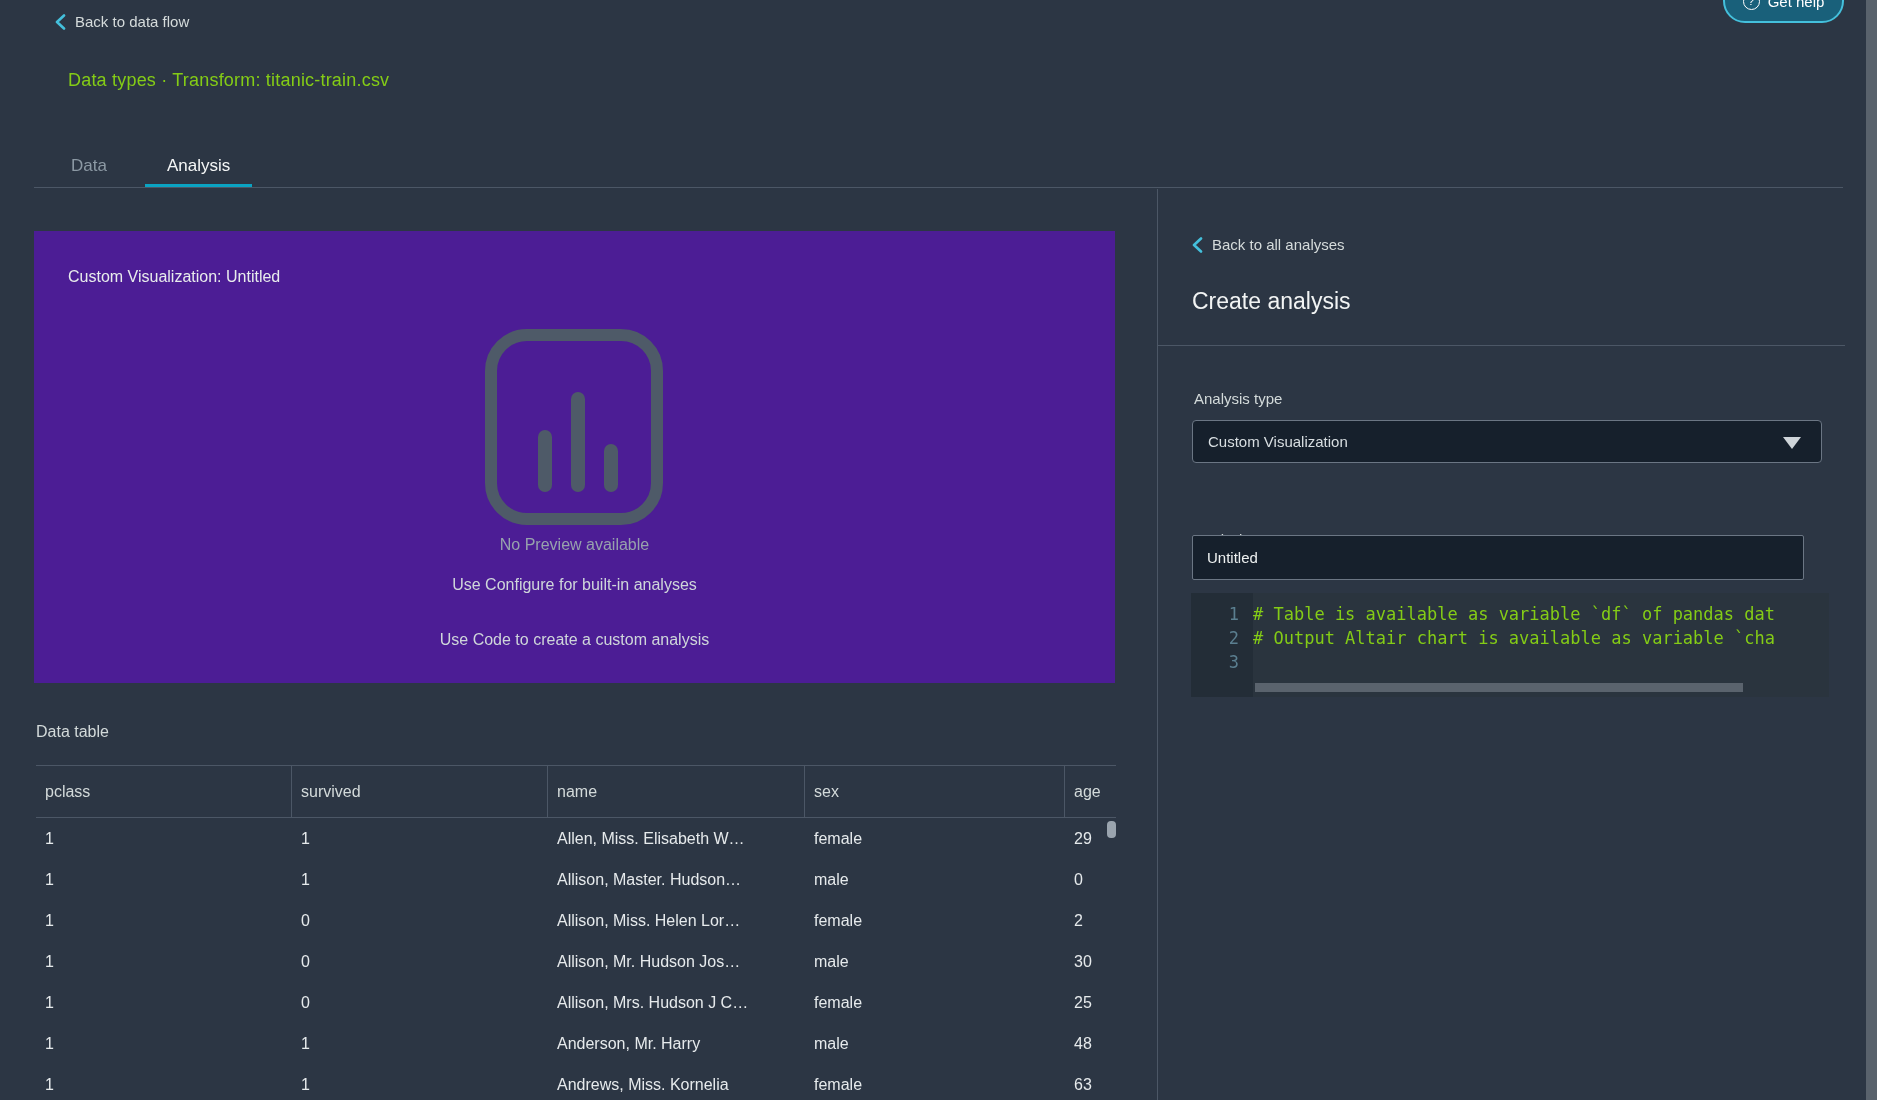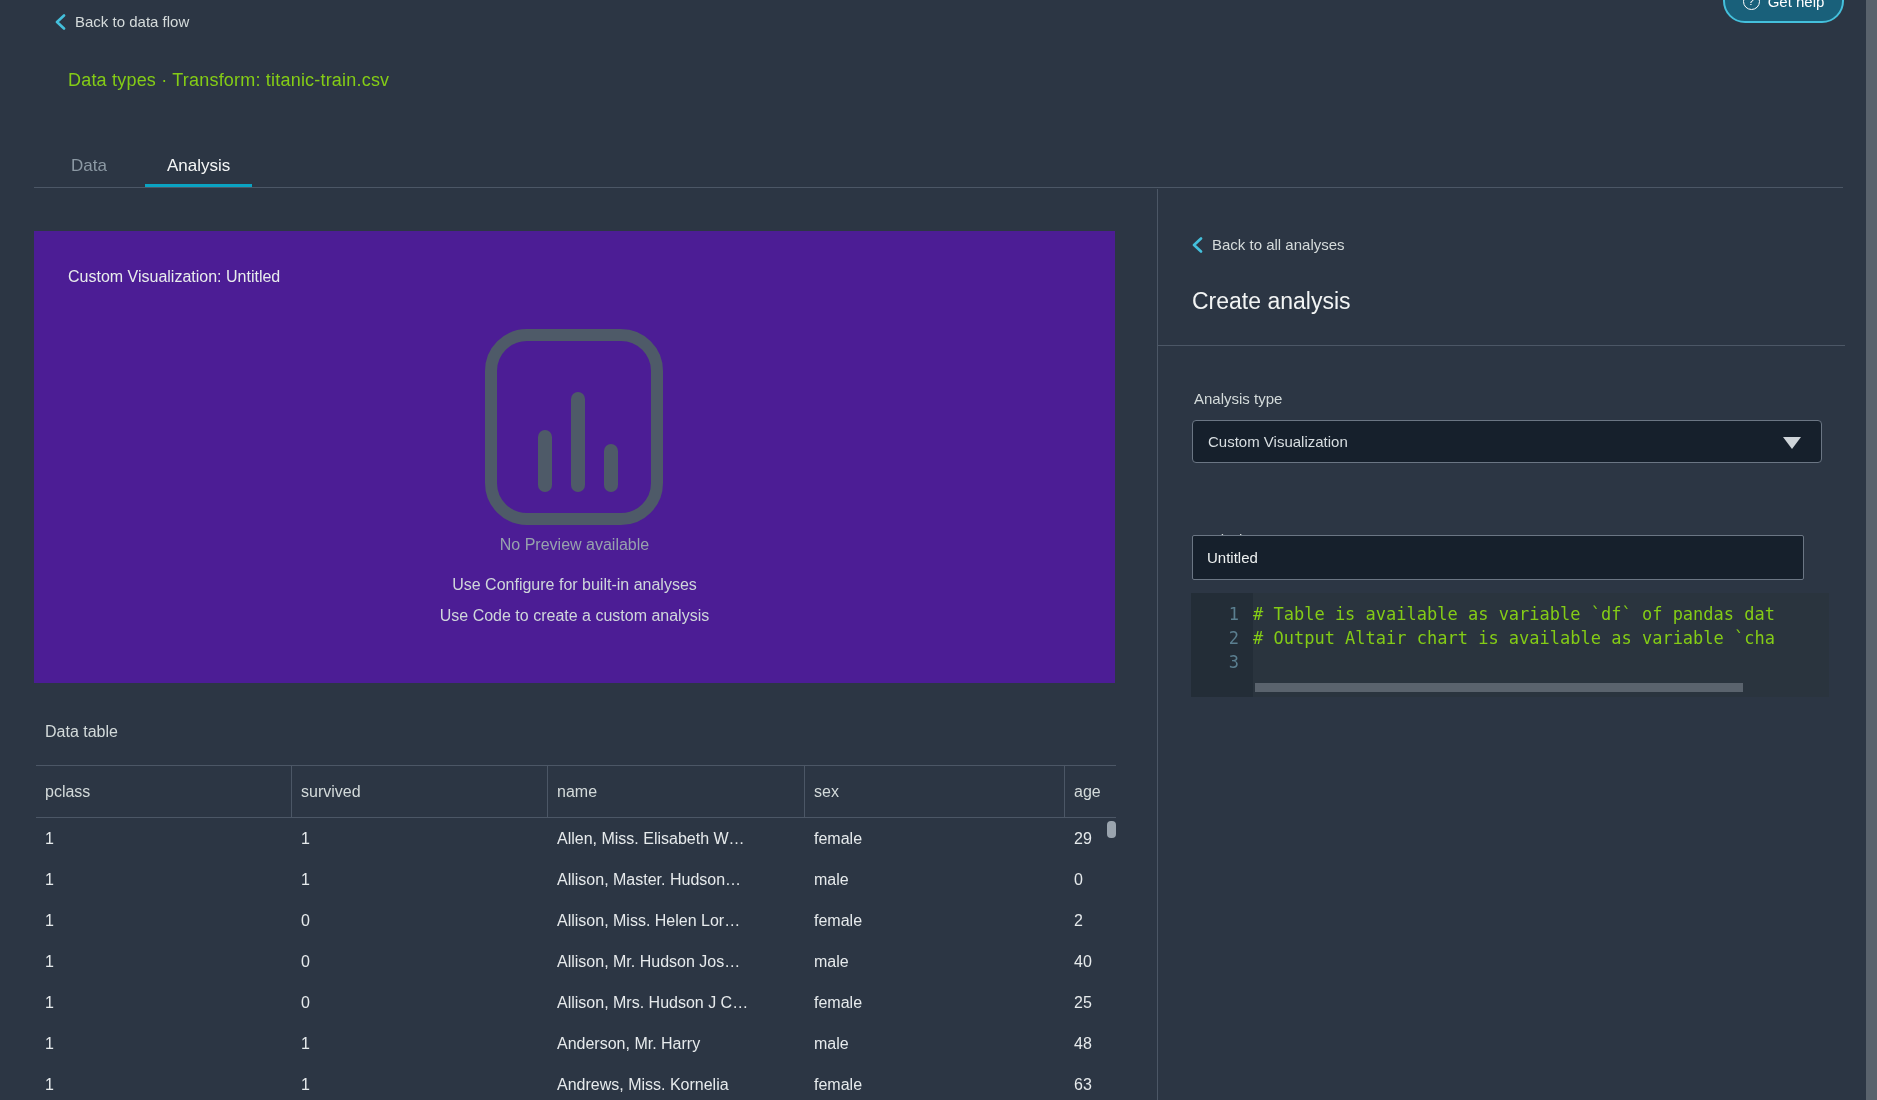--- a/index.html
+++ b/index.html
@@ -25,23 +25,23 @@
   .tab.active{color:#f5f7f7;font-weight:500;border-bottom-color:#0aa3c2;}
   .divider-h{position:absolute;left:34px;top:187px;width:1809px;height:1px;background:#4c5766;}
 
   
   .preview-panel{position:absolute;left:34px;top:231px;width:1081px;height:452px;background:#4c1d95;}
   .pv-title{position:absolute;left:34px;top:37px;font-size:16px;color:#e8ecec;}
   .pv-icon{position:absolute;left:445px;top:94px;}
   .pv-msg{position:absolute;left:0;right:0;text-align:center;font-size:16px;}
   .pv-msg.m1{top:305px;color:#97a2ad;}
   .pv-msg.m2{top:345px;color:#cfd6da;}
-  .pv-msg.m3{top:376px;color:#cfd6da;}
-
-  .dt-label{position:absolute;left:36px;top:723px;font-size:16px;color:#d3dada;margin-left:9px;}
+  .pv-msg.m3{top:400px;color:#cfd6da;}
+
+  .dt-label{position:absolute;left:36px;top:723px;font-size:16px;color:#d3dada;}
   .table{position:absolute;left:36px;top:765px;width:1080px;border-top:1px solid #4c5766;}
   .thead{display:grid;grid-template-columns:256px 256px 257px 260px 1fr;height:52px;
     border-bottom:1px solid #4c5766;}
   .thcell{display:flex;align-items:center;padding-left:9px;font-size:16px;color:#d3dada;}
   .thcell.sep{border-right:1px solid #4c5766;}
   .trow{display:grid;grid-template-columns:256px 256px 257px 260px 1fr;height:41px;}
   .tcell{display:flex;align-items:center;padding-left:9px;font-size:16px;color:#e6eaec;
     white-space:nowrap;overflow:hidden;}
   .tbl-thumb{position:absolute;left:1107px;top:821px;width:9px;height:17px;background:#9aa4ae;
     border-radius:4px;}
@@ -142,21 +142,21 @@
           <div class="tcell">0</div>
           <div class="tcell">Allison, Miss. Helen Lor…</div>
           <div class="tcell">female</div>
           <div class="tcell">2</div>
         </div>
         <div class="trow">
           <div class="tcell">1</div>
           <div class="tcell">0</div>
           <div class="tcell">Allison, Mr. Hudson Jos…</div>
           <div class="tcell">male</div>
-          <div class="tcell">40</div>
+          <div class="tcell">30</div>
         </div>
         <div class="trow">
           <div class="tcell">1</div>
           <div class="tcell">0</div>
           <div class="tcell">Allison, Mrs. Hudson J C…</div>
           <div class="tcell">female</div>
           <div class="tcell">25</div>
         </div>
         <div class="trow">
           <div class="tcell">1</div>

